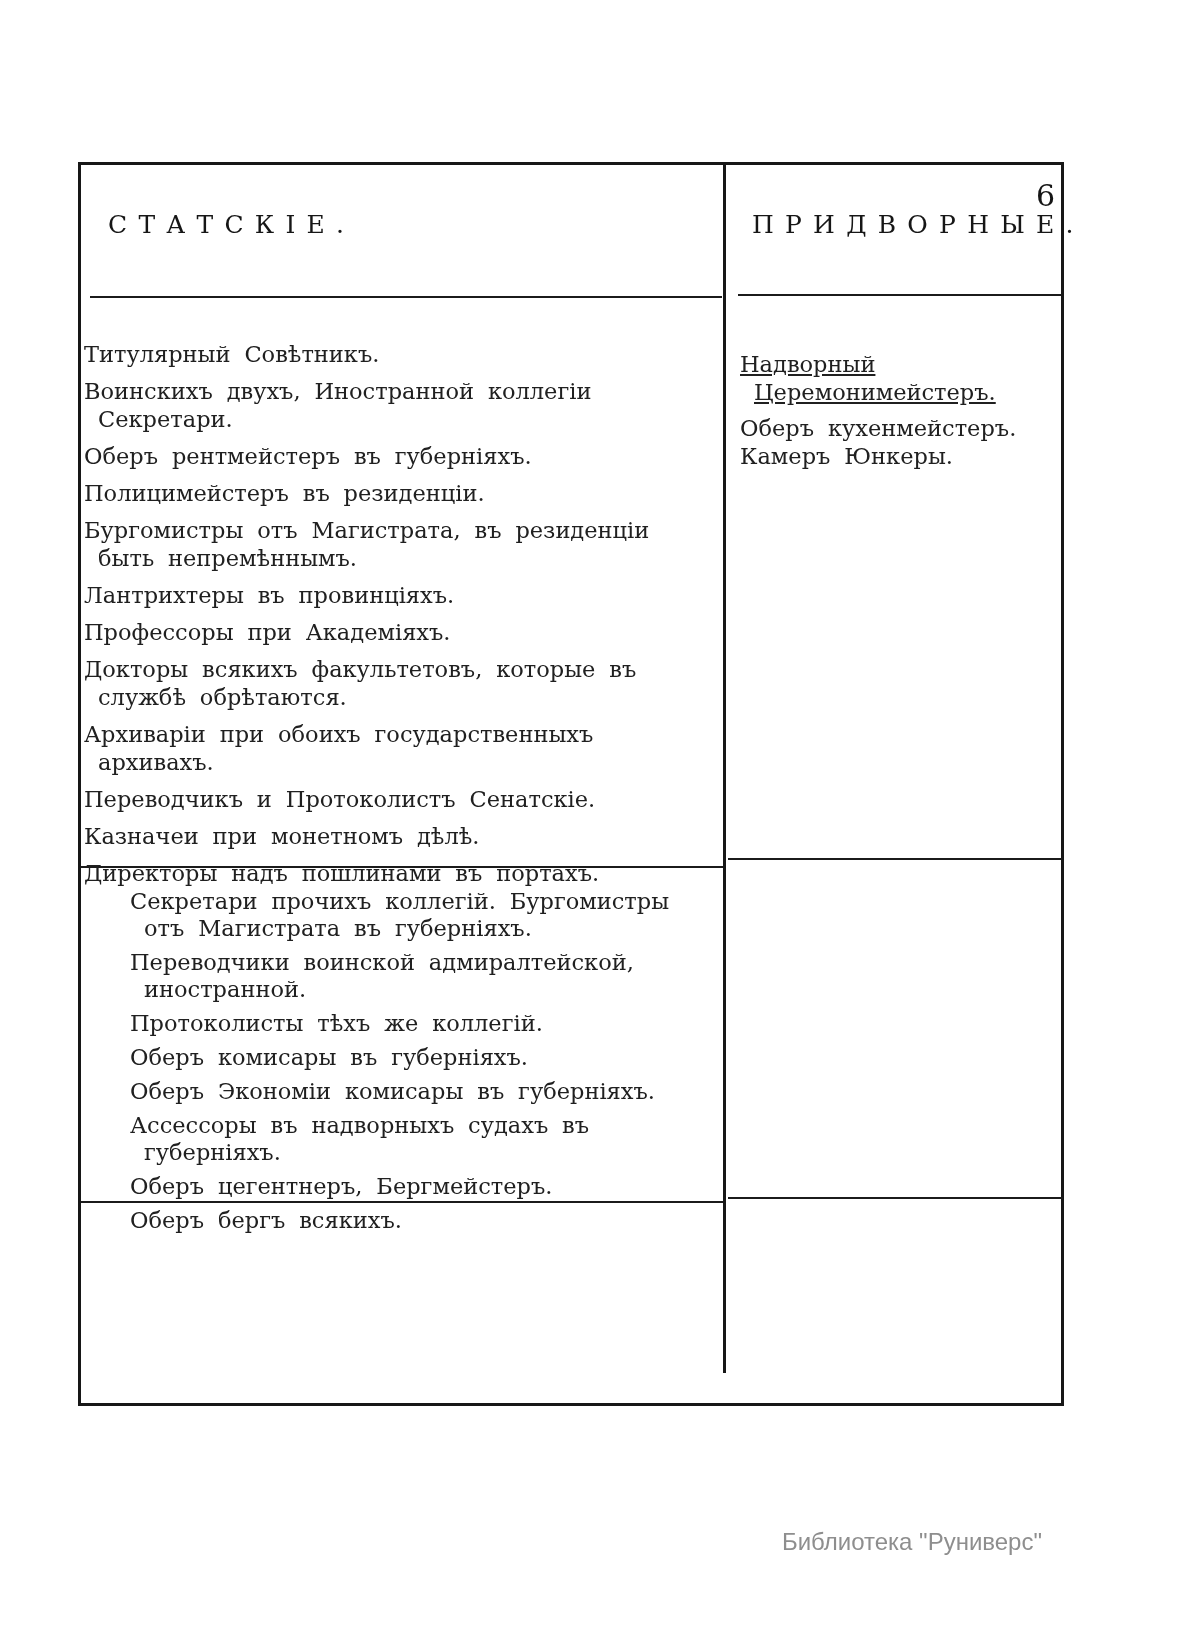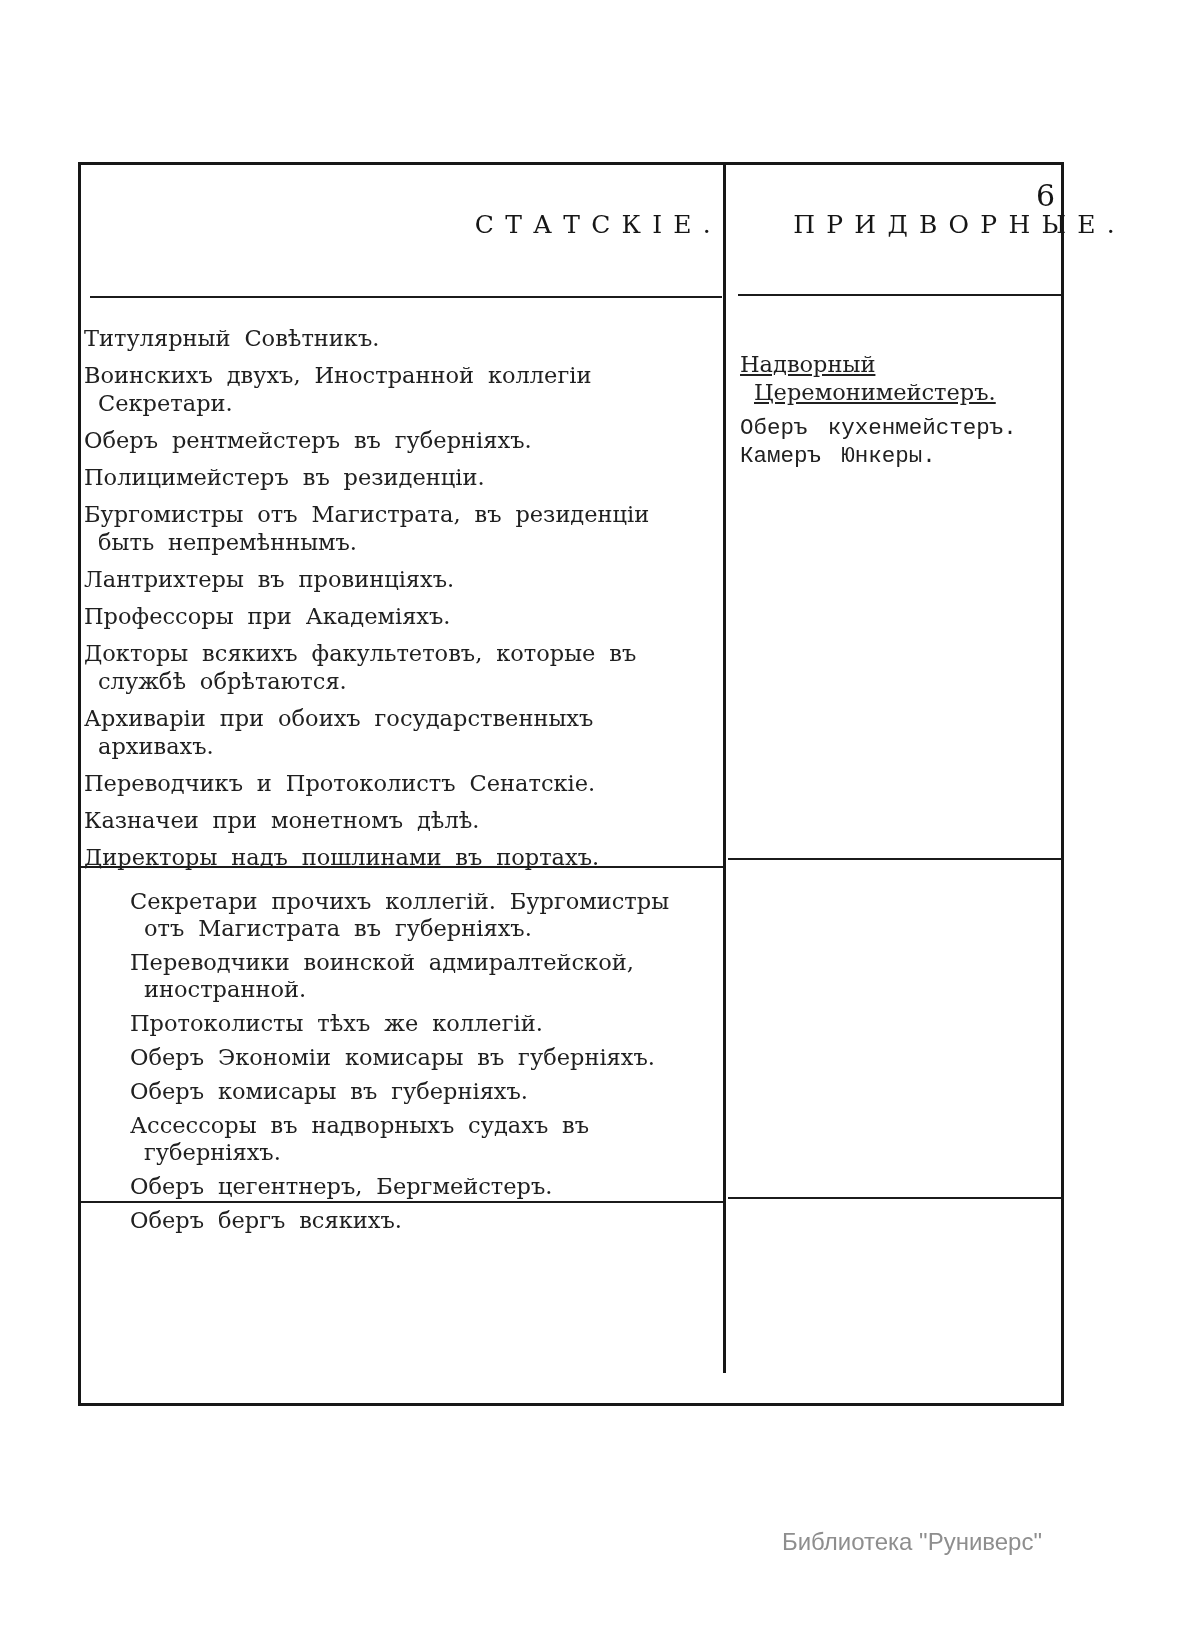--- a/index.html
+++ b/index.html
@@ -41,44 +41,45 @@
     left: 1036px;
     top: 178px;
     font-size: 30px;
     color: #151515;
   }
   .col-header {
     position: absolute;
     top: 210px;
     font-size: 25px;
     letter-spacing: 0.45em;
-    text-align: right;
+    text-align: left;
     color: #161616;
     white-space: nowrap;
+    padding-left: 26px;
   }
   .col-header.civil { left: 82px;  width: 640px; }
   .col-header.court { left: 726px; width: 400px; }
 
   .textcol {
     position: absolute;
     font-size: 22.5px;
     line-height: 28px;
   }
   .textcol p {
     margin: 0 0 9px 0;
     padding-left: 14px;
     text-indent: -14px;
     word-spacing: 0.3em;
     color: #202020;
   }
-  .civil-s1 { left: 84px;  top: 324px; width: 634px; }
+  .civil-s1 { left: 84px;  top: 340px; width: 634px; }
   .court-s1 { left: 740px; top: 350px; width: 316px; }
   .court-s1 p.gap-large { margin-bottom: 30px; }
   .court-s1 p.gap-small { margin-bottom: 8px; text-decoration: underline; }
-  .court-s1 p.gap-none  { margin-bottom: 0; font-family: Liberation Mono, monospace; }
+  .court-s1 p.gap-none  { margin-bottom: 0; }
   .civil-s2 { left: 82px;  top: 888px; width: 638px; }
   .civil-s2 p { margin-bottom: 7px; line-height: 27px; margin-left: 48px; }
 
   .watermark {
     position: absolute;
     left: 0;
     top: 1528px;
     width: 1042px;
     text-align: right;
     font-family: "Liberation Sans", sans-serif;
@@ -126,22 +127,22 @@
   <div class="textcol court-s1">
     <p class="gap-small">Надворный Церемонимейстеръ.</p>
     <p class="gap-none">Оберъ кухенмейстеръ.</p>
     <p class="gap-none">Камеръ Юнкеры.</p>
   </div>
 
   <div class="textcol civil-s2">
     <p>Секретари прочихъ коллегій. Бургомистры отъ Магистрата въ губерніяхъ.</p>
     <p>Переводчики воинской адмиралтейской, иностранной.</p>
     <p>Протоколисты тѣхъ же коллегій.</p>
+    <p>Оберъ комисары въ губерніяхъ.</p>
     <p>Оберъ Экономіи комисары въ губерніяхъ.</p>
-    <p>Оберъ комисары въ губерніяхъ.</p>
     <p>Ассессоры въ надворныхъ судахъ въ губерніяхъ.</p>
     <p>Оберъ цегентнеръ, Бергмейстеръ.</p>
     <p>Оберъ бергъ всякихъ.</p>
   </div>
 
   <div class="watermark">Библиотека "Руниверс"</div>
 
 </div>
 
 </body></html>

